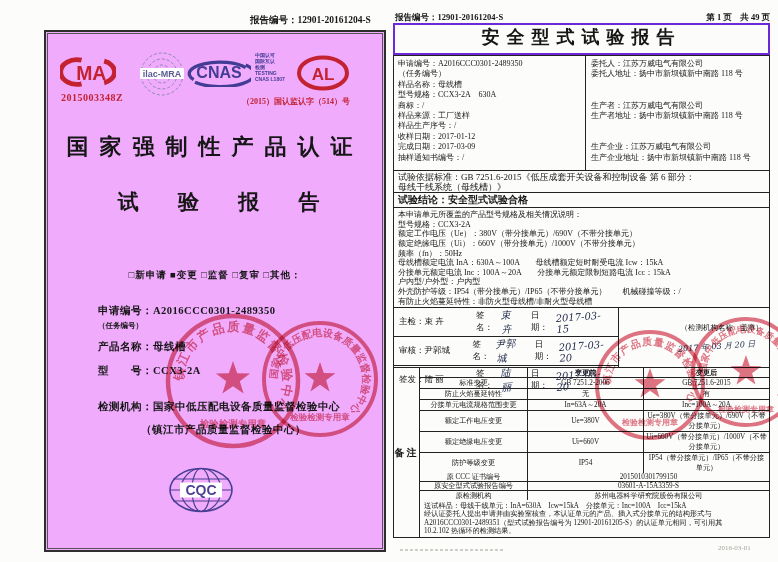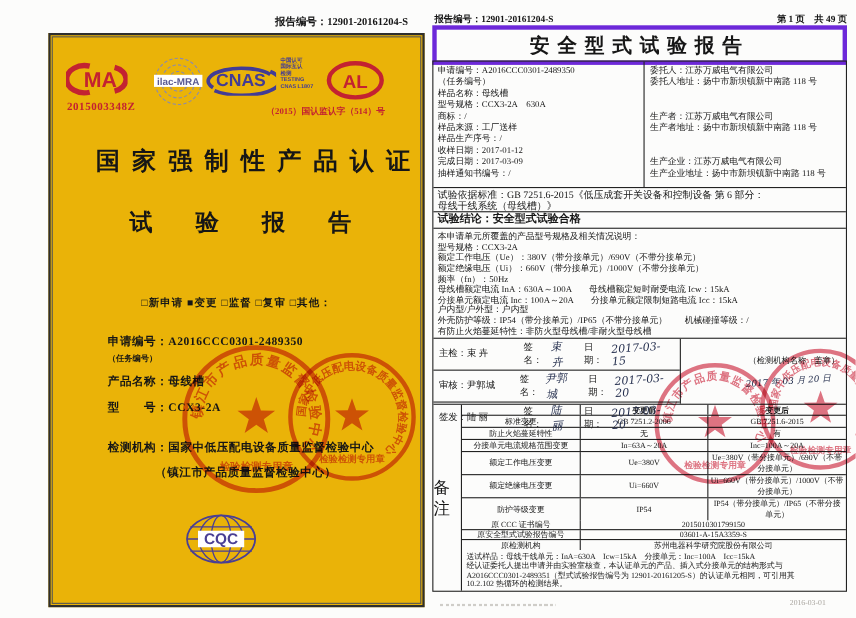--- a/index.html
+++ b/index.html
@@ -3,43 +3,43 @@
 <meta charset="utf-8">
 <style>
   html,body{margin:0;padding:0;background:#ffffff;}
   .canvas{position:relative;width:778px;height:562px;background:#fcfcfb;overflow:hidden;
           font-family:"Liberation Serif","DejaVu Serif",serif;color:#161616;}
   .abs{position:absolute;}
   .b{font-weight:bold;}
 
   
   .page-left{position:absolute;left:44px;top:30px;width:338px;height:518px;
-             border:2px solid #2e2e2e;background:#eab308;}
+             border:2px solid #2e2e2e;background:#f0abfc;}
   .page-left::after{content:"";position:absolute;inset:1px;border:1px solid #555;pointer-events:none;}
   .lp-reportno{position:absolute;left:250px;top:14px;font-size:9.5px;font-weight:bold;}
-  .lp-title1{position:absolute;left:0;top:100px;width:100%;text-align:right;
+  .lp-title1{position:absolute;left:0;top:100px;width:100%;text-align:center;
              font-size:22px;font-weight:bold;letter-spacing:11px;}
   .lp-title2{position:absolute;left:12px;top:156px;width:100%;text-align:center;
              font-size:21px;font-weight:bold;letter-spacing:17px;}
   .lp-checks{position:absolute;left:0;top:237px;width:100%;text-align:center;
              font-size:9.5px;font-weight:bold;letter-spacing:1px;}
   .lp-field{position:absolute;left:52px;font-size:10.5px;font-weight:bold;letter-spacing:.5px;}
   .lp-note{position:absolute;left:52px;font-size:7.5px;font-weight:bold;}
   .cma-num{position:absolute;left:6px;top:60px;width:80px;text-align:center;
            font-size:10px;font-weight:bold;color:#c32231;letter-spacing:.5px;}
   .al-cap{position:absolute;left:196px;top:64px;width:140px;font-size:8px;font-weight:bold;color:#c32231;}
   .cnas-cap{position:absolute;left:209px;top:20px;font-size:5px;line-height:6px;color:#433c94;font-weight:bold;
             font-family:"Liberation Sans",sans-serif;}
 
   
   .page-right{position:absolute;left:391px;top:8px;width:381px;height:554px;}
   .rp-head{position:absolute;top:4px;left:4px;font-size:8.5px;font-weight:bold;}
   .rp-page{position:absolute;top:4px;right:2px;font-size:8.5px;font-weight:bold;}
-  .rp-titlebox{position:absolute;top:15px;left:2px;right:2px;height:28px;border:4px solid #6d28d9;
-               display:flex;align-items:center;justify-content:center;}
+  .rp-titlebox{position:absolute;top:15px;left:2px;right:2px;height:28px;border:2px solid #6d28d9;
+               display:flex;justify-content:center;}
   .rp-title{font-size:18px;font-weight:bold;letter-spacing:7px;}
   .rp-table{position:absolute;top:47px;left:2px;right:2px;height:481px;border:1.5px solid #222;
             display:flex;flex-direction:column;font-size:8px;}
   .row{border-bottom:1px solid #222;box-sizing:border-box;}
   .info-row{height:122px;display:flex;}
   .info-left{width:192px;border-right:1px solid #222;padding:3px 4px;box-sizing:border-box;}
   .info-left div,.info-right div{line-height:10.4px;white-space:nowrap;min-height:10.4px;}
   .info-right{flex:1;padding:3px 5px;box-sizing:border-box;}
   .std-row{height:22px;padding:1px 4px;font-size:9px;line-height:10px;}
   .concl-row{height:15px;padding:1px 4px;font-size:10px;font-weight:bold;line-height:12px;}
@@ -50,21 +50,21 @@
   .sig-line{flex:1;display:flex;align-items:center;padding:0 5px;border-bottom:1px solid #222;font-size:8.5px;}
   .sig-line:last-child{border-bottom:none;}
   .sig-role{width:78px;}
   .hand{font-style:italic;color:#26304f;display:inline-block;transform:rotate(-4deg);
         font-size:10px;font-family:"DejaVu Serif",serif;}
   .seal-cell{flex:1;position:relative;font-size:7.5px;}
   .seal-note{position:absolute;top:15px;right:6px;}
   .seal-date{position:absolute;top:33px;right:14px;font-size:8px;}
   .remarks{flex:1;display:flex;}
   .rem-side{width:26px;border-right:1px solid #222;display:flex;align-items:center;justify-content:center;
-            font-size:15px;letter-spacing:2px;box-sizing:border-box;}
+            font-size:10px;letter-spacing:2px;box-sizing:border-box;font-weight:bold;}
   .rem-table{flex:1;display:flex;flex-direction:column;font-size:7.2px;}
   .rem-tr{display:flex;border-bottom:1px solid #222;box-sizing:border-box;}
   .rem-tr:last-child{border-bottom:none;}
   .rem-label{width:108px;border-right:1px solid #222;display:flex;align-items:center;justify-content:center;
              text-align:center;box-sizing:border-box;padding:0 1px;}
   .rem-before{width:116px;border-right:1px solid #222;display:flex;align-items:center;justify-content:center;
               text-align:center;box-sizing:border-box;padding:0 2px;}
   .rem-after{flex:1;display:flex;align-items:center;justify-content:center;text-align:center;padding:0 2px;}
   .rem-merged{flex:1;display:flex;align-items:center;justify-content:center;text-align:center;}
   .rem-full{display:flex;align-items:center;justify-content:center;border-bottom:1px solid #222;box-sizing:border-box;}

